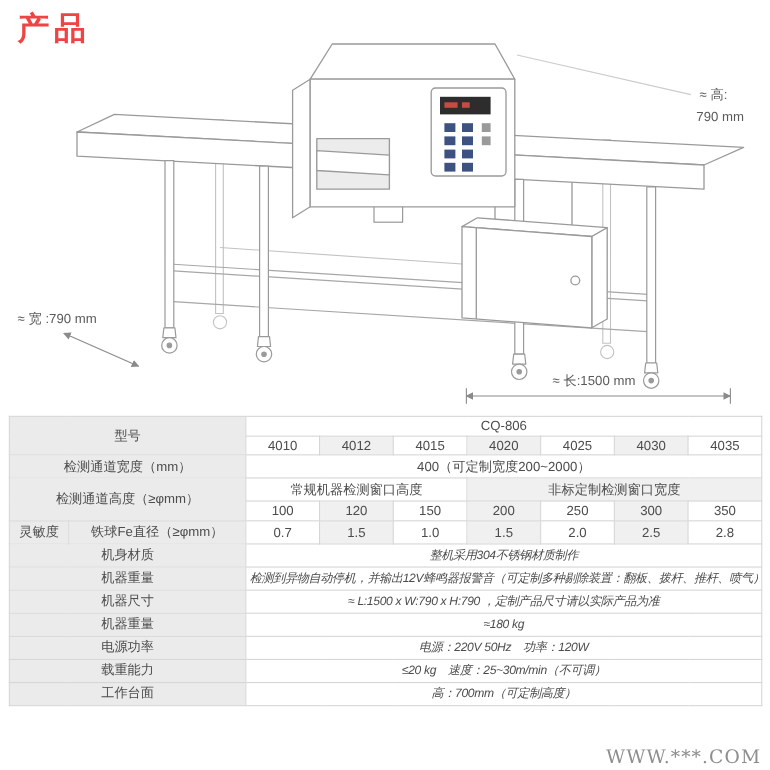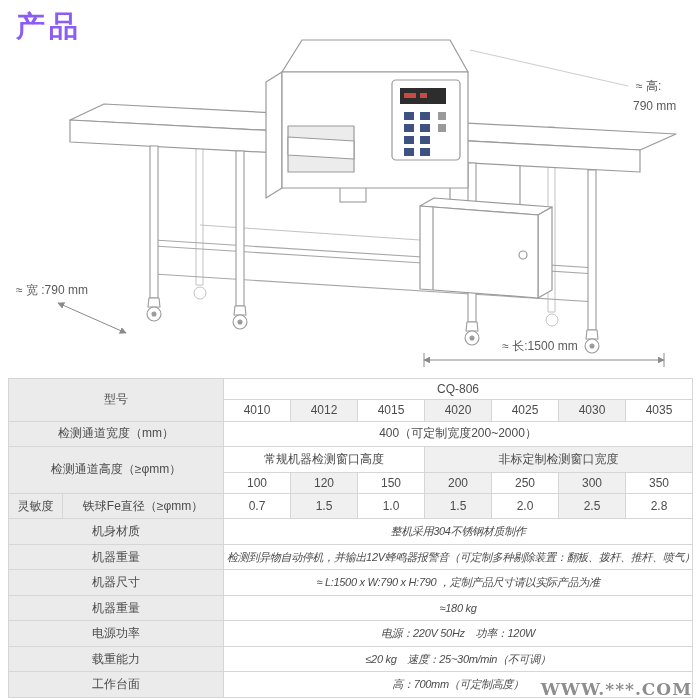--- a/index.html
+++ b/index.html
@@ -2,33 +2,33 @@
 <html><head>
 <meta charset="utf-8">
 <style>
   html,body{margin:0;padding:0;}
   body{
     width:700px;height:700px;position:relative;background:#ffffff;
     font-family:"Liberation Sans",sans-serif;overflow:hidden;
   }
   .page-title{
     position:absolute;top:8px;left:16px;z-index:3;
-    font-size:29px;font-weight:bold;color:#8b5cf6;line-height:1.3;letter-spacing:4px;
+    font-size:29px;font-weight:bold;color:#ef4444;line-height:1.3;letter-spacing:4px;
   }
   .diagram-svg{position:absolute;top:0;left:0;z-index:1;}
   svg text{fill:#5a5a5a;font-size:12px;font-family:"Liberation Sans",sans-serif;}
   .watermark{
     position:absolute;right:8px;bottom:1px;z-index:6;
     font-family:"DejaVu Serif","Liberation Serif",serif;
-    font-size:17px;font-weight:bold;color:#8e8e8e;letter-spacing:1px;
+    font-size:17px;font-weight:normal;color:#8e8e8e;letter-spacing:1px;
     text-shadow:0 0 2px #ffffff;
   }
   table.spec{
     position:absolute;top:378px;left:8px;z-index:2;
-    border-collapse:collapse;table-layout:fixed;width:684px;height:320px;
+    border-collapse:collapse;table-layout:fixed;width:684px;height:264px;
     font-size:12px;color:#4c4c4c;
   }
   table.spec td{
     border:1px solid #d6d6d6;text-align:center;padding:0 3px;
     overflow:hidden;white-space:nowrap;
   }
   td.lbl{background:#ebebeb;}
   td.alt{background:#f0f0f0;}
   td.lval{text-align:left;padding-left:10px;font-size:11px;letter-spacing:-0.3px;font-style:italic;}
 </style>

